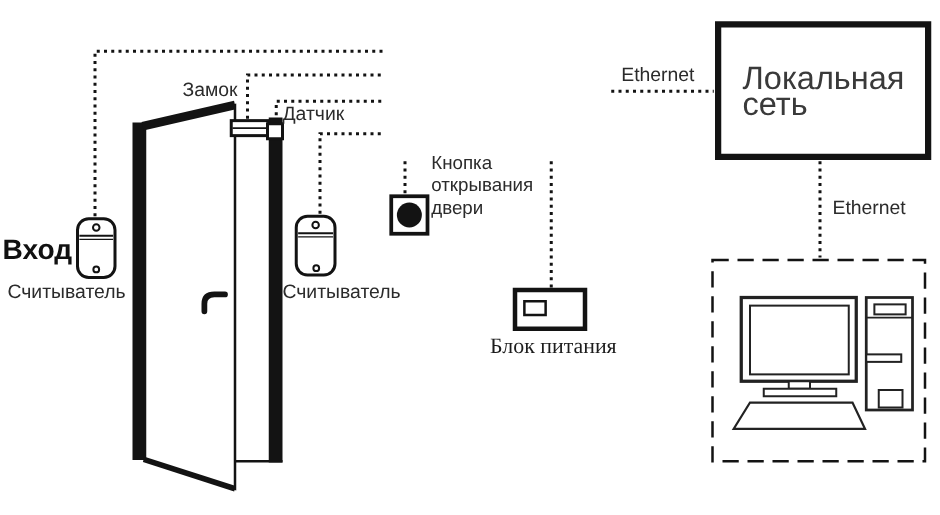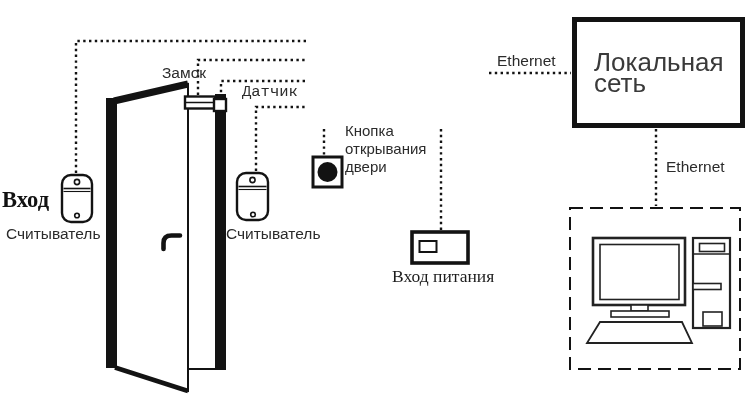--- a/index.html
+++ b/index.html
@@ -97,28 +97,28 @@
         <rect x="693" y="283.5" width="28" height="6" stroke-width="1.6"></rect>
         <rect x="703" y="312" width="19" height="14" stroke-width="1.6"></rect>
       </g>
     </g>
   </svg>
 
   <div class="box box-lan">
     <span>Локальная сеть</span>
   </div>
 
-  <div class="lbl small" style="left:146px;top:64px;margin-left:16px;">Замок</div>
-  <div class="lbl small" style="left:242px;top:83px;font-family:Liberation Mono, monospace;">Датчик</div>
+  <div class="lbl small" style="left:146px;top:64px;">Замок</div>
+  <div class="lbl small" style="left:226px;top:83px;">Датчик</div>
 
-  <div class="lbl bold" style="left:2px;top:187px;font-family:Liberation Serif, serif;">Вход</div>
+  <div class="lbl bold" style="left:2px;top:187px;">Вход</div>
   <div class="lbl small" style="left:6px;top:225px;">Считыватель</div>
 
   <div class="lbl small" style="left:226px;top:225px;">Считыватель</div>
 
   <div class="btn-label">Кнопка открывания двери</div>
 
-  <div class="lbl serif" style="left:392px;top:266px;">Вход питания</div>
+  <div class="lbl serif" style="left:392px;top:266px;">Блок питания</div>
 
   <div class="lbl small" style="left:497px;top:52px;">Ethernet</div>
   <div class="lbl small" style="left:666px;top:158px;">Ethernet</div>
 
 </div>
 
 </body></html>

